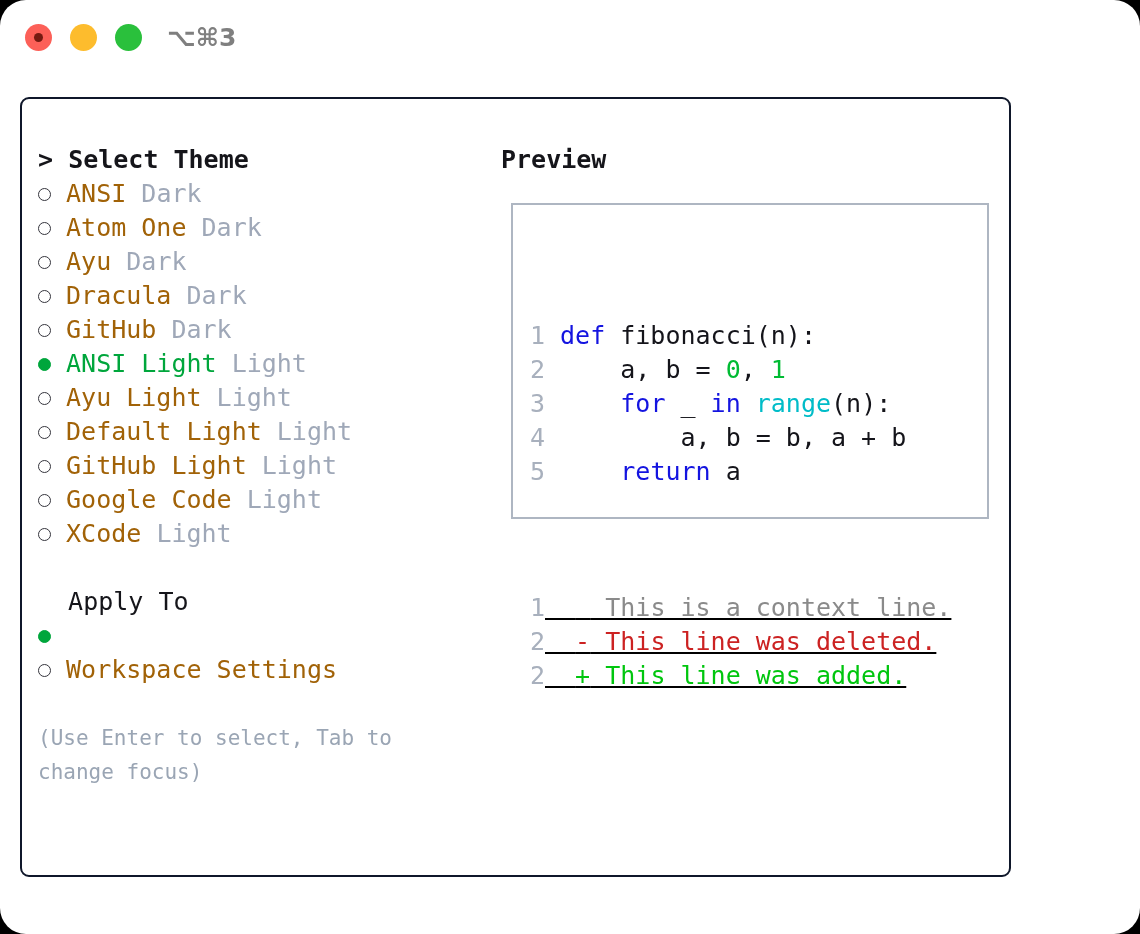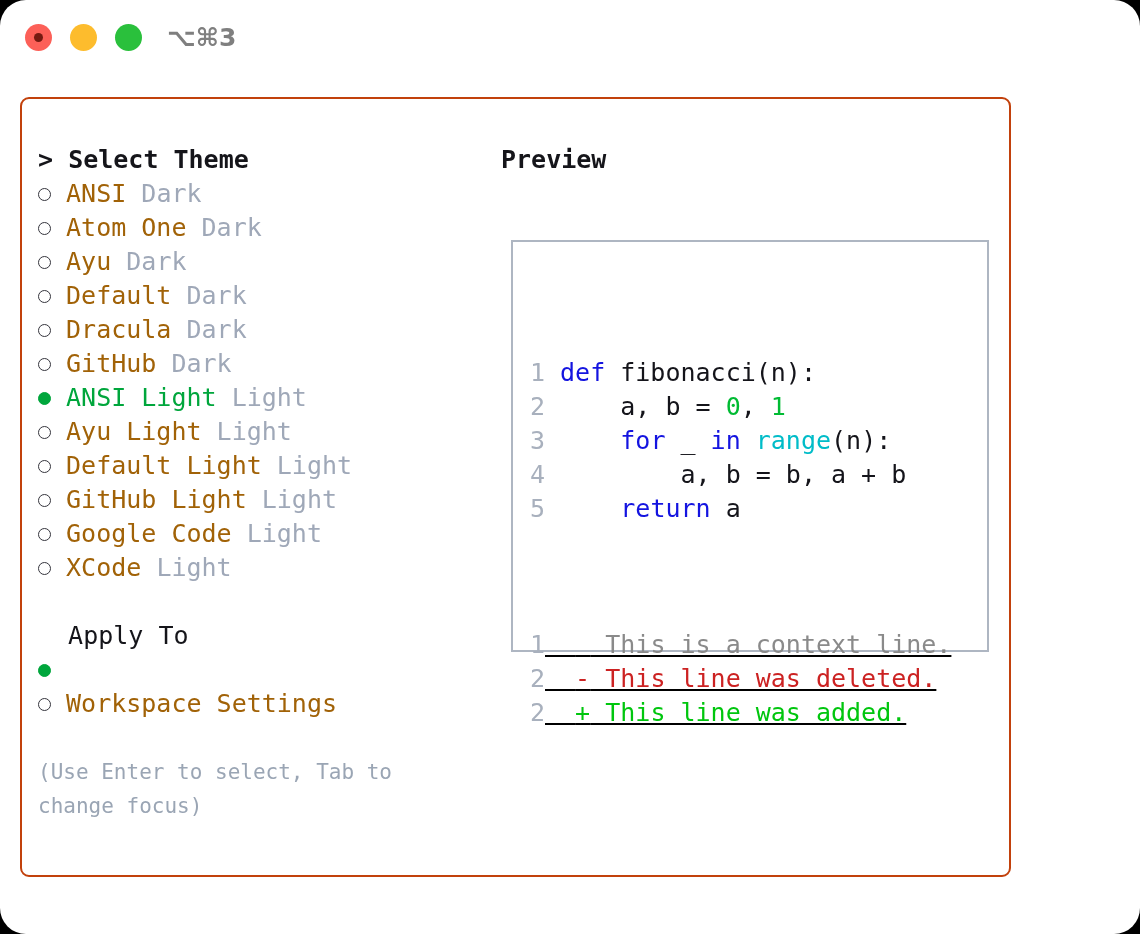--- a/index.html
+++ b/index.html
@@ -69,21 +69,21 @@
     font-family: "DejaVu Sans", "Liberation Sans", sans-serif;
   }
 
   
   .panel {
     position: absolute;
     left: 20px;
     top: 97px;
     width: 991px;
     height: 780px;
-    border: 2px solid #c2410c;
+    border: 2px solid #0f172a;
     border-radius: 9px;
     background: #ffffff;
     box-sizing: border-box;
   }
 
   .columns {
     position: absolute;
     left: 0; top: 0;
     width: 100%; height: 100%;
   }
@@ -155,25 +155,24 @@
     width: 400px;
     margin-top: 34px;
   }
 
   
   .preview-box {
     position: absolute;
     left: 489px;
     top: 104px;
     width: 478px;
-    height: 412px;
+    height: 316px;
     border: 2px solid #aeb6c2;
     background: #ffffff;
     box-sizing: border-box;
-    margin-top: 37px;
   }
   .code {
     position: absolute;
     left: 17px;
     top: 46px;
     font-size: 25px;
     line-height: 34px;
     white-space: pre;
   }
   .code-line { white-space: pre; }
@@ -209,21 +208,20 @@
 
   <div class="panel">
     <div class="columns">
 
       <div class="left-col">
         <div class="section-title"><span class="caret">&gt;</span> <span>Select Theme</span></div>
         <div class="opt-list" id="theme-list">
             <div class="opt-row"><span class="marker"><span class="radio-off"></span></span> <span class="opt-name">ANSI</span> <span class="opt-suffix">Dark</span></div>
             <div class="opt-row"><span class="marker"><span class="radio-off"></span></span> <span class="opt-name">Atom One</span> <span class="opt-suffix">Dark</span></div>
             <div class="opt-row"><span class="marker"><span class="radio-off"></span></span> <span class="opt-name">Ayu</span> <span class="opt-suffix">Dark</span></div>
-            <div class="opt-row"><span class="marker"><span class="radio-off"></span></span> <span class="opt-name">Default</span> <span class="opt-suffix">Dark</span></div>
             <div class="opt-row"><span class="marker"><span class="radio-off"></span></span> <span class="opt-name">Dracula</span> <span class="opt-suffix">Dark</span></div>
             <div class="opt-row"><span class="marker"><span class="radio-off"></span></span> <span class="opt-name">GitHub</span> <span class="opt-suffix">Dark</span></div>
             <div class="opt-row selected"><span class="marker"><span class="radio-on"></span></span> <span class="opt-name">ANSI Light</span> <span class="opt-suffix">Light</span></div>
             <div class="opt-row"><span class="marker"><span class="radio-off"></span></span> <span class="opt-name">Ayu Light</span> <span class="opt-suffix">Light</span></div>
             <div class="opt-row"><span class="marker"><span class="radio-off"></span></span> <span class="opt-name">Default Light</span> <span class="opt-suffix">Light</span></div>
             <div class="opt-row"><span class="marker"><span class="radio-off"></span></span> <span class="opt-name">GitHub Light</span> <span class="opt-suffix">Light</span></div>
             <div class="opt-row"><span class="marker"><span class="radio-off"></span></span> <span class="opt-name">Google Code</span> <span class="opt-suffix">Light</span></div>
             <div class="opt-row"><span class="marker"><span class="radio-off"></span></span> <span class="opt-name">XCode</span> <span class="opt-suffix">Light</span></div>
           </div>
 

